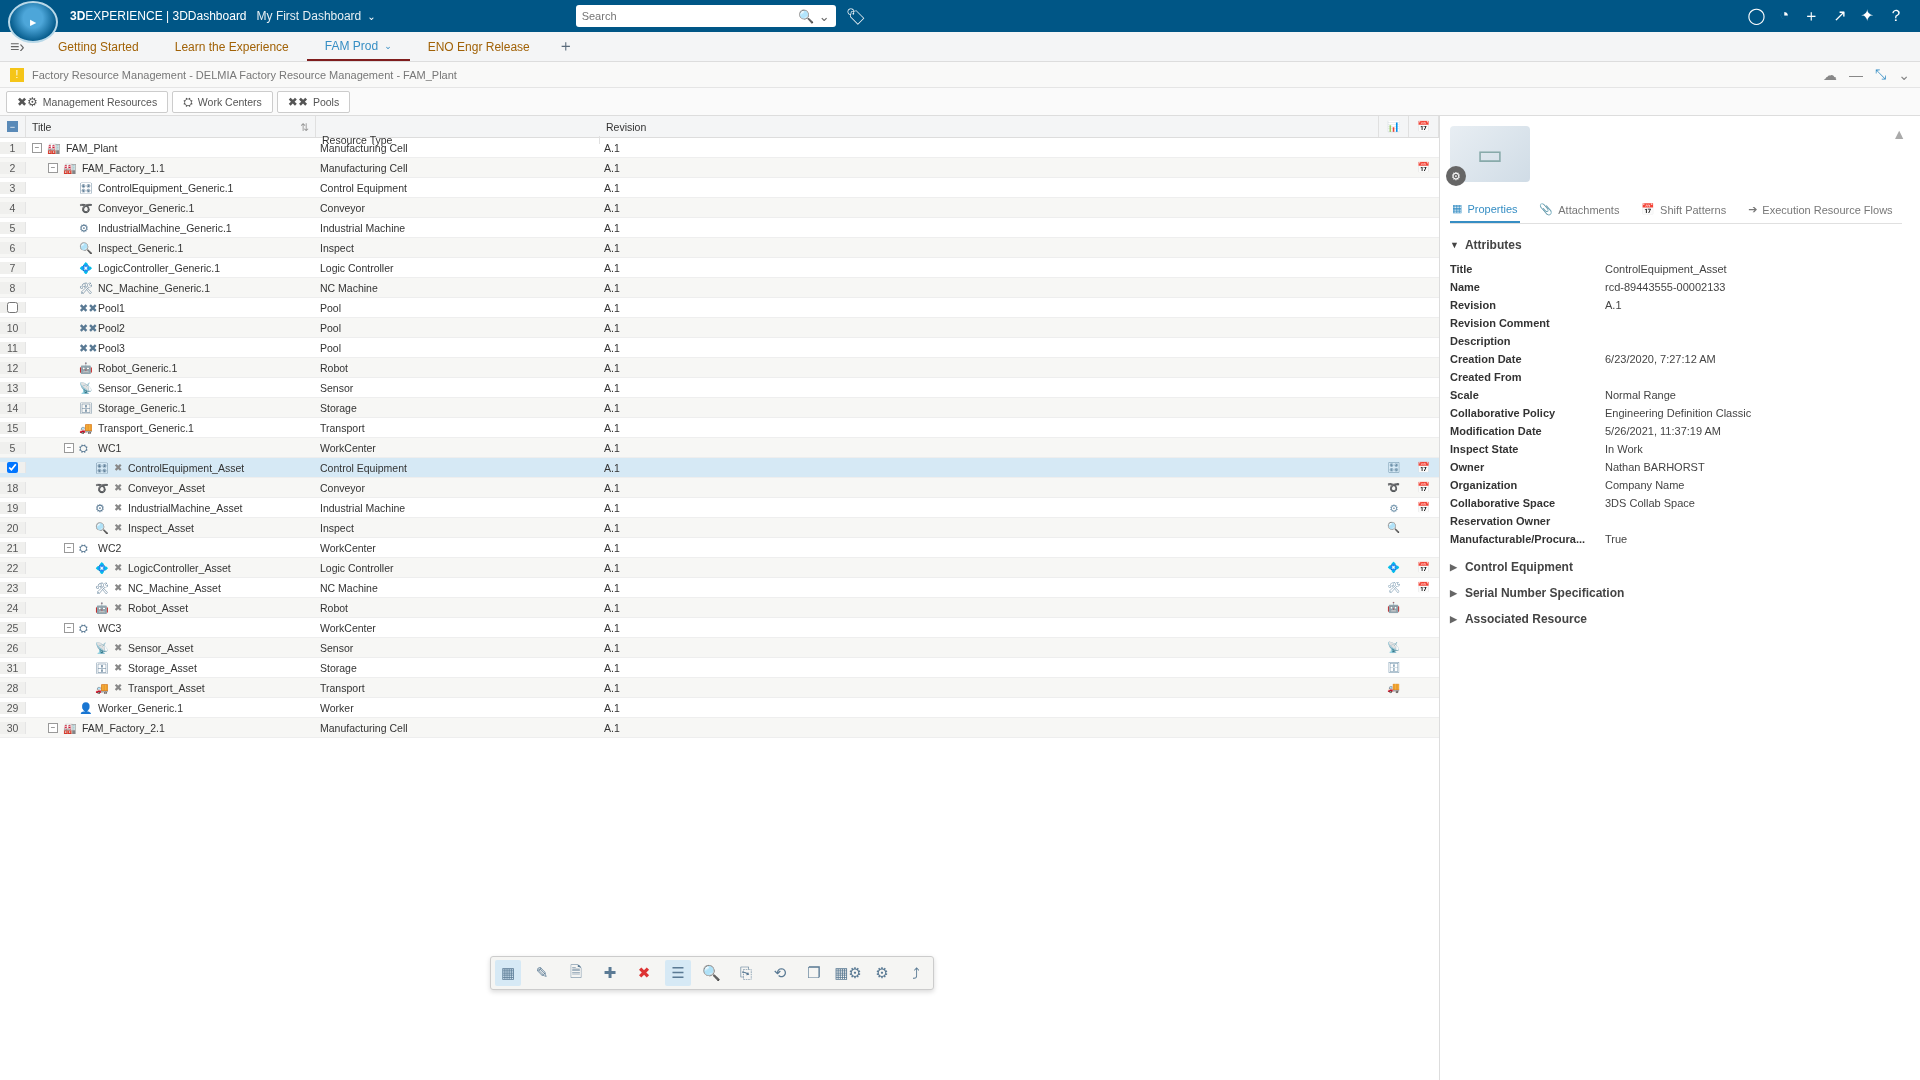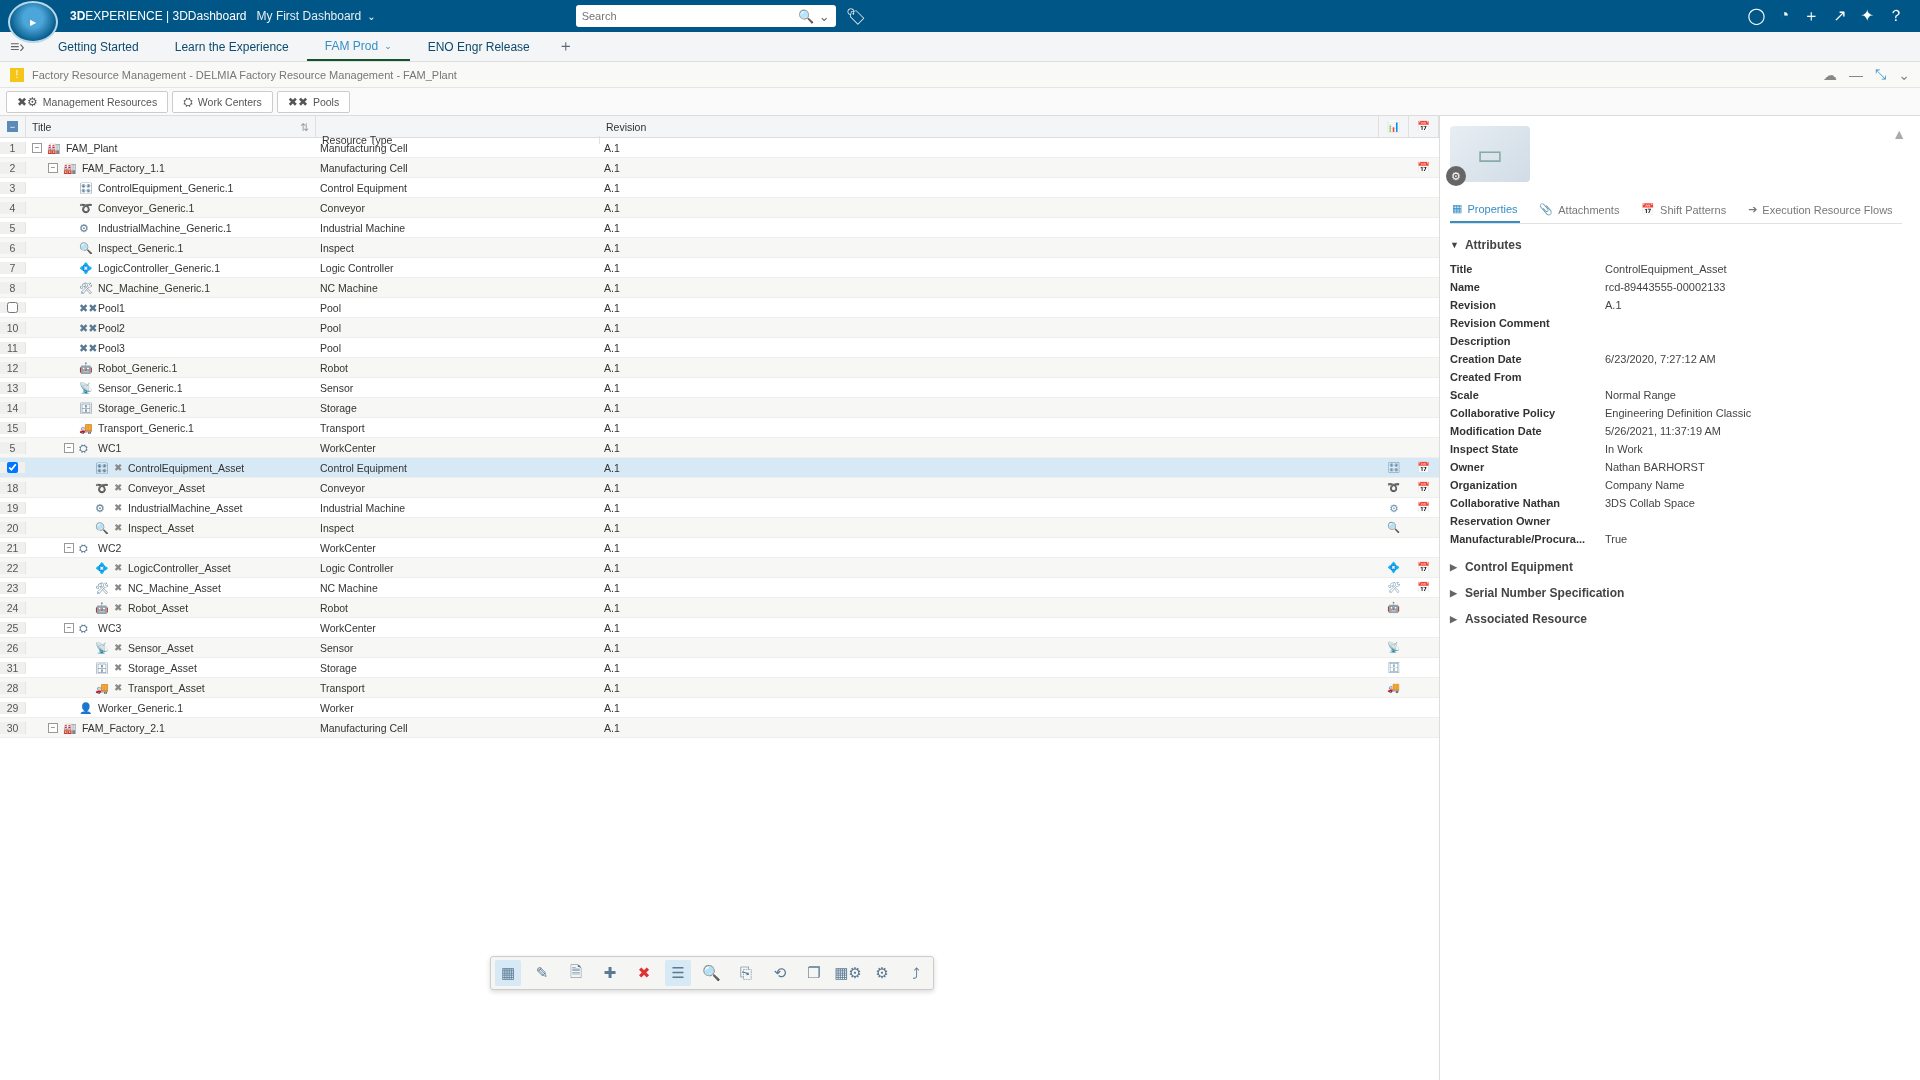--- a/index.html
+++ b/index.html
@@ -14,22 +14,22 @@
 .top-header .chev { margin-left:6px; font-size:10px;}
 .top-header .search { margin-left: 200px; width: 260px; height: 22px; background: #fff; border-radius: 3px; display:flex; align-items:center; padding:0 6px;}
 .top-header .search input { border:none; outline:none; flex:1; font-size:11px; color:#666;}
 .top-header .search .sicon { color:#666; font-size:13px;}
 .top-header .tag-icon { margin-left:10px; color:#fff; font-size:16px;}
 .top-header .right-icons { margin-left:auto; display:flex; gap:14px; font-size:16px; padding-right:8px;}
 
 
 .tab-bar { height: 30px; background: #f4f5f6; border-bottom:1px solid #ddd; display:flex; align-items:center; padding-left:40px;}
 .menu-toggle { position:absolute; left:10px; top:38px; font-size:16px; color:#666;}
-.tab-bar .tab { padding: 0 18px; height:100%; display:flex; align-items:center; color:#0c4a6e; cursor:pointer; font-size:12px;}
-.tab-bar .tab.active { color:#368ec4; border-bottom:2px solid #14532d;}
+.tab-bar .tab { padding: 0 18px; height:100%; display:flex; align-items:center; color:#a16207; cursor:pointer; font-size:12px;}
+.tab-bar .tab.active { color:#368ec4; border-bottom:2px solid #7f1d1d;}
 .tab-bar .tab .chev2 { margin-left:6px; font-size:9px;}
 .tab-bar .plus { color:#5a6b7b; font-size:16px; padding:0 10px;}
 
 
 .crumb-bar { height:26px; background:#f9f9f8; border-bottom:1px solid #e5e5e5; display:flex; align-items:center; padding:0 10px; color:#777; font-size:11px;}
 .crumb-bar .warn { width:14px; height:14px; background:#f5c518; margin-right:8px; display:inline-flex; align-items:center; justify-content:center; color:#fff; font-size:10px;}
 .crumb-bar .crumb-right { margin-left:auto; display:flex; gap:12px; align-items:center;}
 .crumb-bar .crumb-right span { font-size:14px; color:#888;}
 
 
@@ -682,21 +682,21 @@
             <span>Nathan BARHORST</span>
           </div>
         </div>
         <div class="kv">
           <div class="k">Organization</div>
           <div class="v">
             <span>Company Name</span>
           </div>
         </div>
         <div class="kv">
-          <div class="k">Collaborative Nathan</div>
+          <div class="k">Collaborative Space</div>
           <div class="v">
             <span>3DS Collab Space</span>
           </div>
         </div>
         <div class="kv">
           <div class="k">Reservation Owner</div>
           <div class="v">
             <span></span>
           </div>
         </div>

